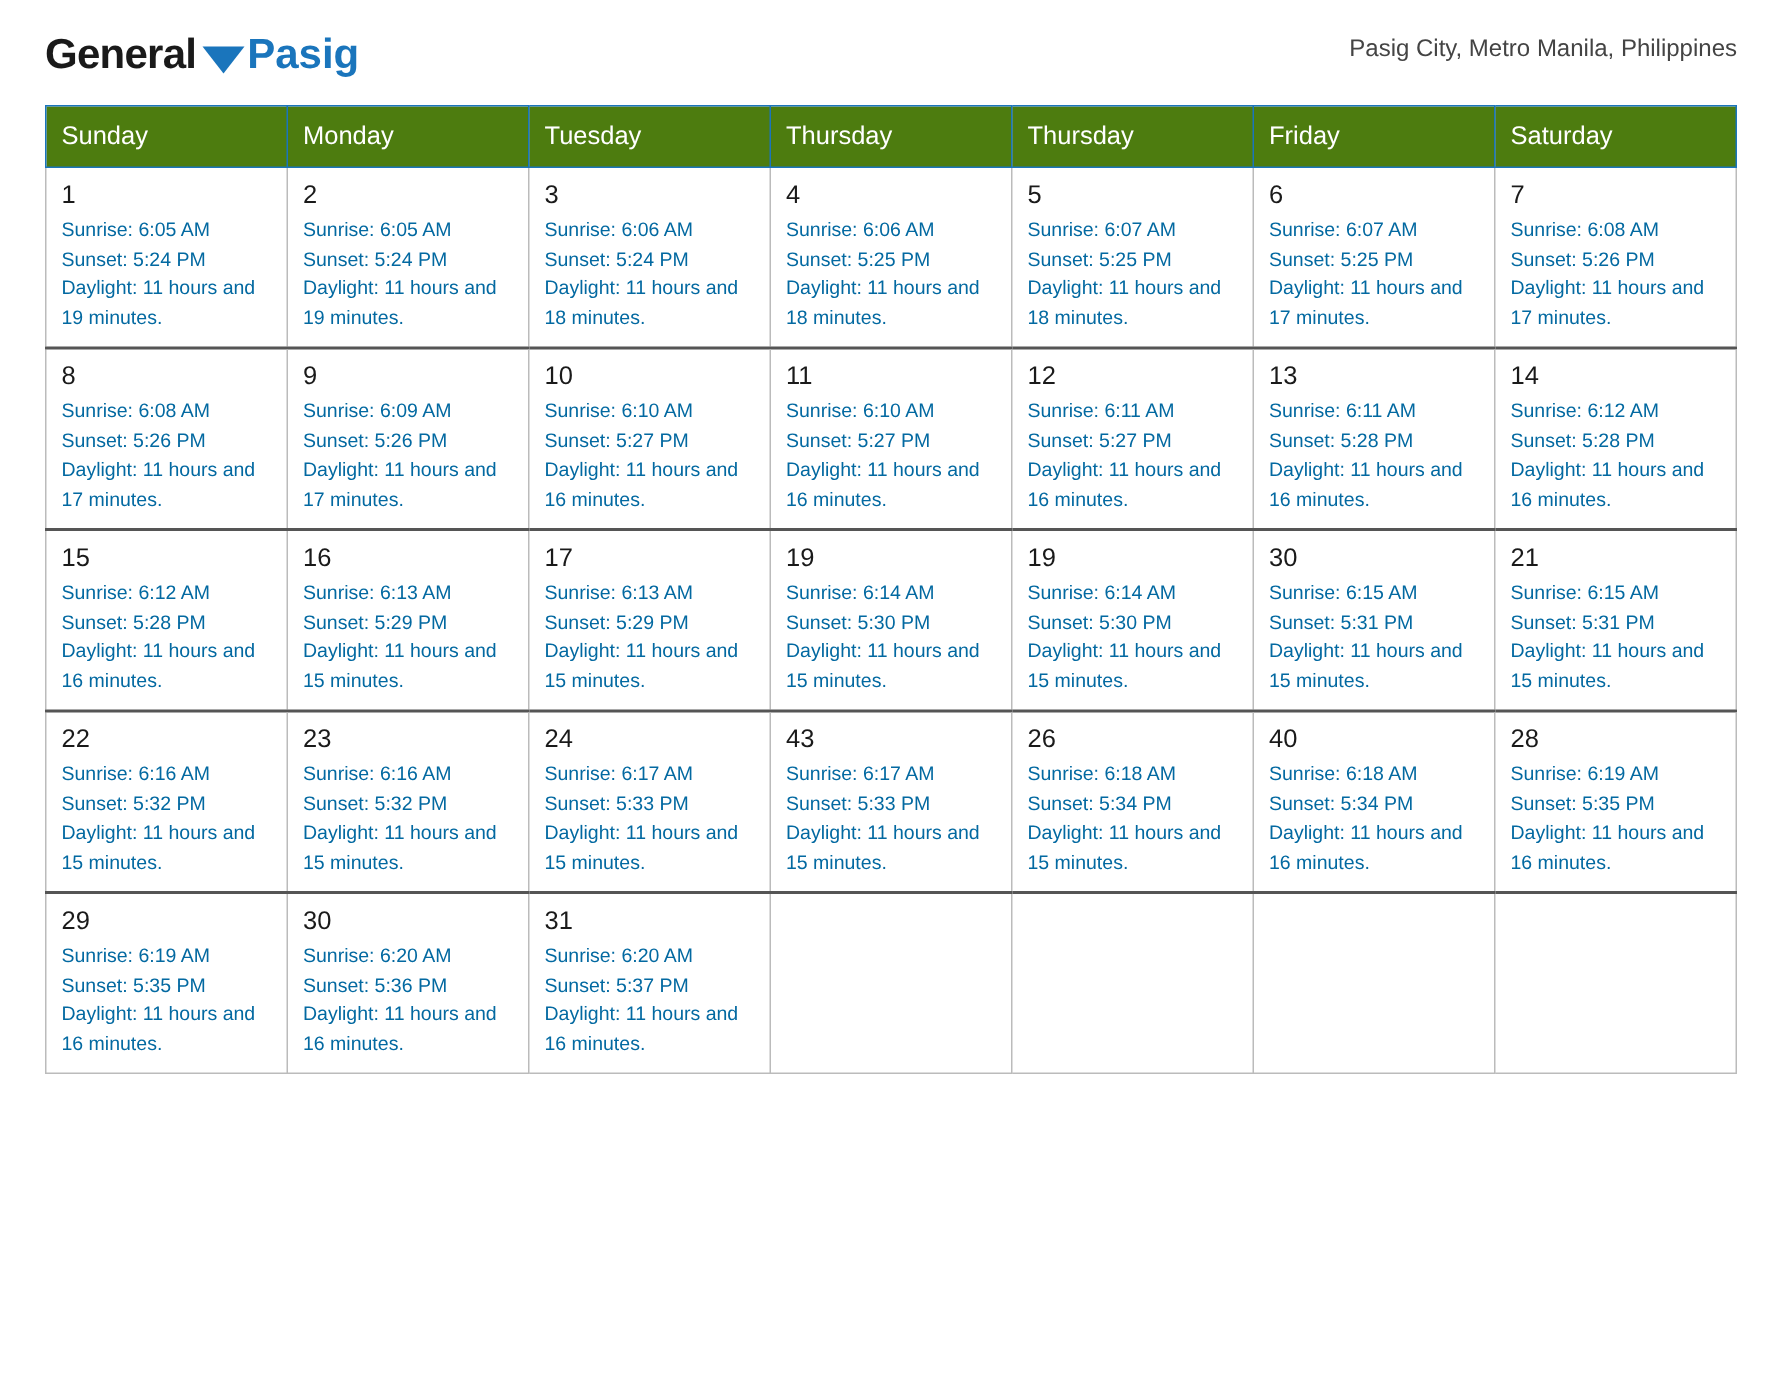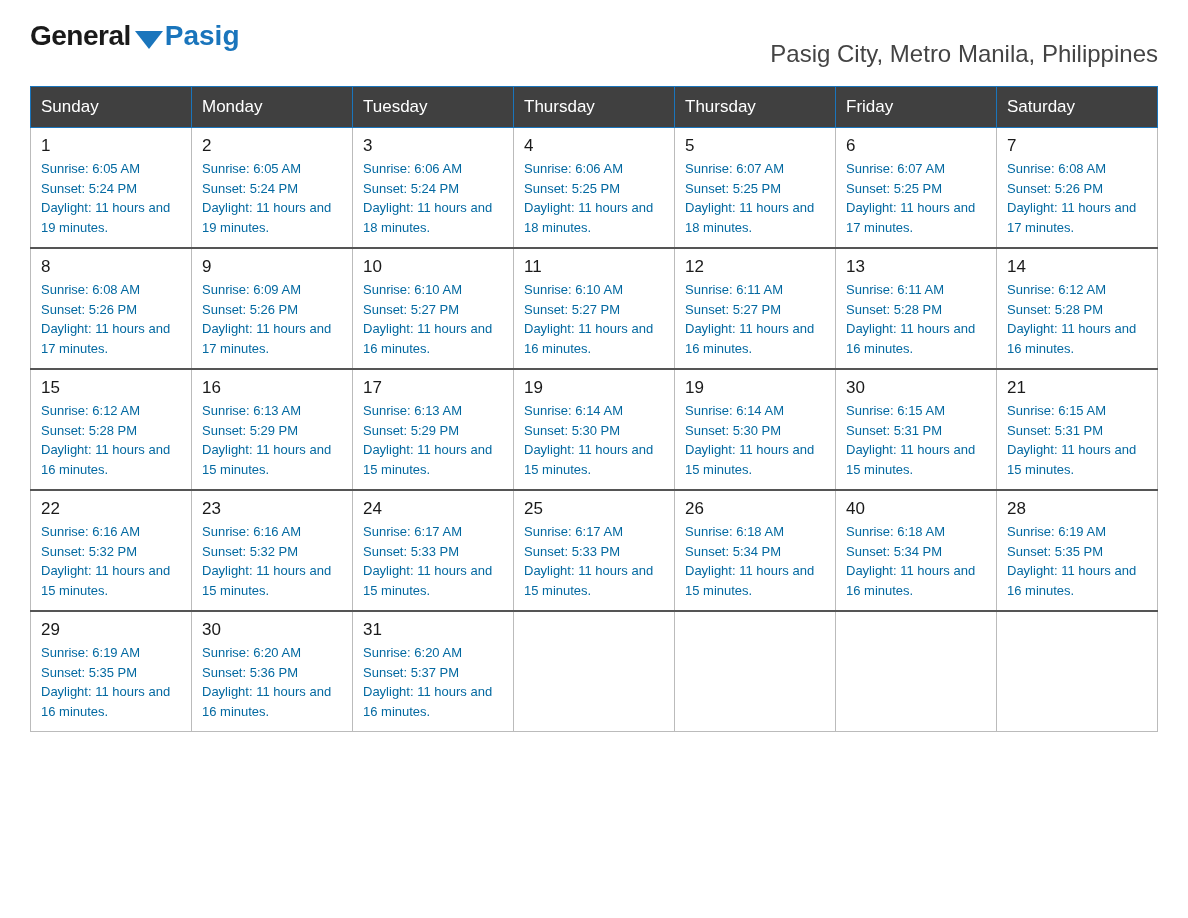--- a/index.html
+++ b/index.html
@@ -49,31 +49,31 @@
     .title-area {
       text-align: right;
     }
     .month-title {
       font-size: 52px;
       font-weight: normal;
       color: #1a1a1a;
       letter-spacing: -1px;
     }
     .subtitle {
-      font-size: 24px;
+      font-size: 16px;
       color: #444;
-      margin-top: 20px;
+      margin-top: 4px;
     }
     .calendar {
       width: 100%;
       border-collapse: collapse;
       border: 1.5px solid #888;
     }
     .calendar th {
-      background: #404040;
+      background: #4d7c0f;
       color: #fff;
       font-size: 17px;
       font-weight: normal;
       padding: 10px 10px;
       text-align: left;
       border: 1px solid #1a75bc;
     }
     .calendar td {
       vertical-align: top;
       width: 14.28%;
@@ -231,21 +231,21 @@
         </td>
         <td>
           <span class="day-num">23</span>
           <div class="day-info">Sunrise: 6:16 AM<br>Sunset: 5:32 PM<br>Daylight: 11 hours and 15 minutes.</div>
         </td>
         <td>
           <span class="day-num">24</span>
           <div class="day-info">Sunrise: 6:17 AM<br>Sunset: 5:33 PM<br>Daylight: 11 hours and 15 minutes.</div>
         </td>
         <td>
-          <span class="day-num">25</span>
+          <span class="day-num">43</span>
           <div class="day-info">Sunrise: 6:17 AM<br>Sunset: 5:33 PM<br>Daylight: 11 hours and 15 minutes.</div>
         </td>
         <td>
           <span class="day-num">26</span>
           <div class="day-info">Sunrise: 6:18 AM<br>Sunset: 5:34 PM<br>Daylight: 11 hours and 15 minutes.</div>
         </td>
         <td>
           <span class="day-num">40</span>
           <div class="day-info">Sunrise: 6:18 AM<br>Sunset: 5:34 PM<br>Daylight: 11 hours and 16 minutes.</div>
         </td>

